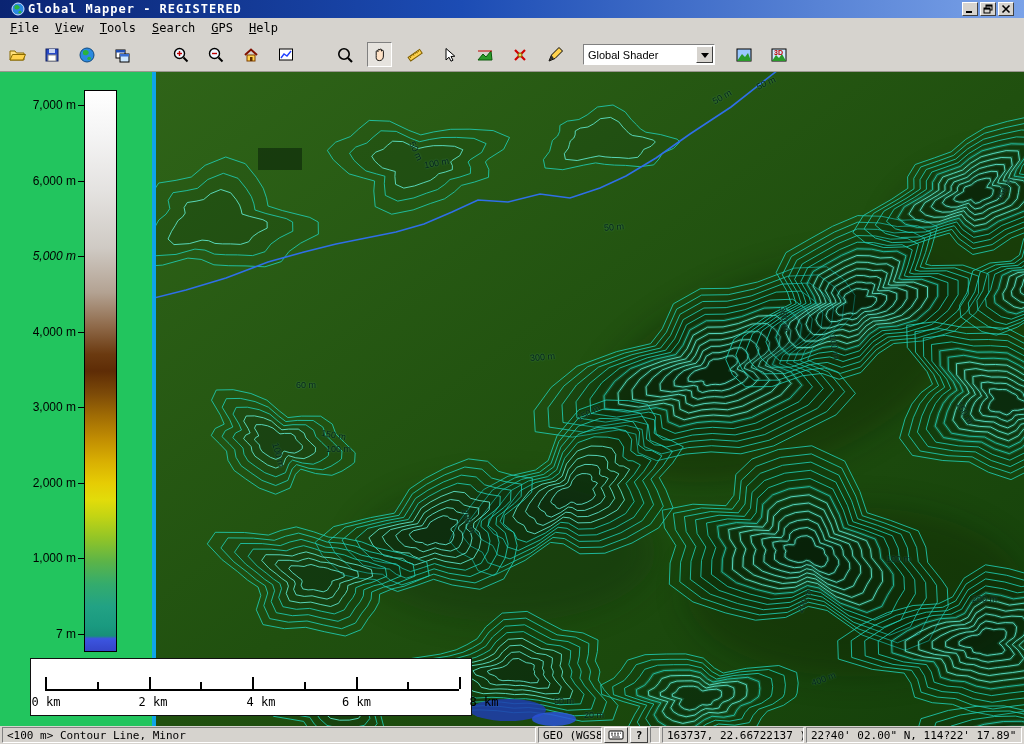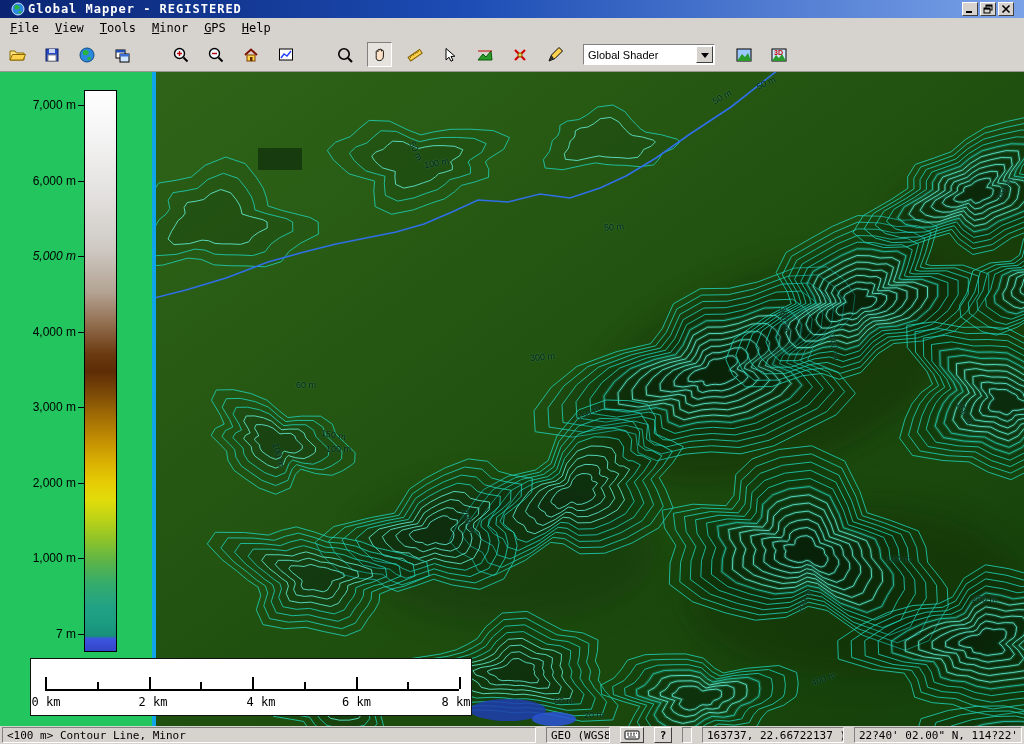--- a/index.html
+++ b/index.html
@@ -44,21 +44,21 @@
 .map-overlay{position:absolute;left:0;top:0;right:0;bottom:0;pointer-events:none}
 .map-label{position:absolute;font:9px "Liberation Sans",sans-serif;color:#04231b;white-space:nowrap;text-shadow:0 0 2px rgba(130,255,225,.35)}
 
 
 .scalebar{position:absolute;left:30px;top:586px;width:442px;height:58px;background:#fff;border:1px solid #111;z-index:5}
 .scale-line{position:absolute;left:14px;top:30px;width:414px;height:2px;background:#000}
 .scale-tick{position:absolute;width:2px;background:#000}
 .scale-label{position:absolute;top:36px;font:12px "DejaVu Sans Mono",monospace;transform:translateX(-50%);color:#000;white-space:nowrap}
 
 
-.statusbar{height:18px;background:#d6d3ce;display:flex;align-items:center;gap:10px;padding:1px 2px;font:11px "DejaVu Sans Mono",monospace;flex:none}
+.statusbar{height:18px;background:#d6d3ce;display:flex;align-items:center;gap:2px;padding:1px 2px;font:11px "DejaVu Sans Mono",monospace;flex:none}
 .sp{height:16px;border:1px solid;border-color:#808080 #fff #fff #808080;display:flex;align-items:center;padding:0 4px;white-space:nowrap;overflow:hidden;background:#d6d3ce}
 .sbtn{height:16px;border:1px solid;border-color:#fff #404040 #404040 #fff;display:flex;align-items:center;justify-content:center;background:#d6d3ce}
 </style>
 </head>
 <body>
 
 <div class="window">
 
   <div class="titlebar">
     <svg class="app-icon" viewBox="0 0 14 14">
@@ -84,21 +84,21 @@
       <svg width="12" height="12" viewBox="0 0 12 12">
           <path d="M2.5 2.5 L9.5 9.5 M9.5 2.5 L2.5 9.5" stroke="#000" stroke-width="1.6"></path>
         </svg>
     </div>
   </div>
 
   <div class="menubar" id="menu-bar">
       <div class="menu-item">File</div>
       <div class="menu-item">View</div>
       <div class="menu-item">Tools</div>
-      <div class="menu-item">Minor</div>
+      <div class="menu-item">Search</div>
       <div class="menu-item">GPS</div>
       <div class="menu-item">Help</div>
     </div>
 
   <div class="toolbar">
     <div class="tb">
       <svg width="18" height="18" viewBox="0 0 18 18">
         <path d="M2 14 L2 5 h5 l1.5 2 H16 v7 z" fill="#ffe07d" stroke="#8a6a00"></path>
         <path d="M2 14 L4.5 8.5 H17.5 L15 14 z" fill="#ffd24d" stroke="#8a6a00"></path>
       </svg>
@@ -511,21 +511,21 @@
         <div class="scale-tick" style="left: 169.25px; top: 23px; height: 7px;"></div>
         <div class="scale-tick" style="left: 221px; top: 18px; height: 12px;"></div>
         <div class="scale-tick" style="left: 272.75px; top: 23px; height: 7px;"></div>
         <div class="scale-tick" style="left: 324.5px; top: 18px; height: 12px;"></div>
         <div class="scale-tick" style="left: 376.25px; top: 23px; height: 7px;"></div>
         <div class="scale-tick" style="left: 428px; top: 18px; height: 12px;"></div>
         <div class="scale-label" style="left: 15px;">0 km</div>
         <div class="scale-label" style="left: 122px;">2 km</div>
         <div class="scale-label" style="left: 230px;">4 km</div>
         <div class="scale-label" style="left: 325.5px;">6 km</div>
-        <div class="scale-label" style="left: 425px;">8 km</div>
+        <div class="scale-label" style="left: 453px;">8 km</div>
       </div>
   </div>
 
   <div class="statusbar">
     <div class="sp" style="width:534px">&lt;100 m&gt; Contour Line, Minor</div>
     <div class="sp" style="width:64px">GEO (WGS8</div>
     <div class="sbtn" style="width:24px">
       <svg width="16" height="12" viewBox="0 0 16 12">
         <rect x="1" y="2" width="14" height="8" rx="1" fill="#fff" stroke="#000"></rect>
         <path d="M3 4.2 h2 M6 4.2 h2 M9 4.2 h2 M12 4.2 h1 M3 6 h2 M6 6 h2 M9 6 h2 M4 8 h8" stroke="#000" stroke-width=".8" fill="none"></path>

